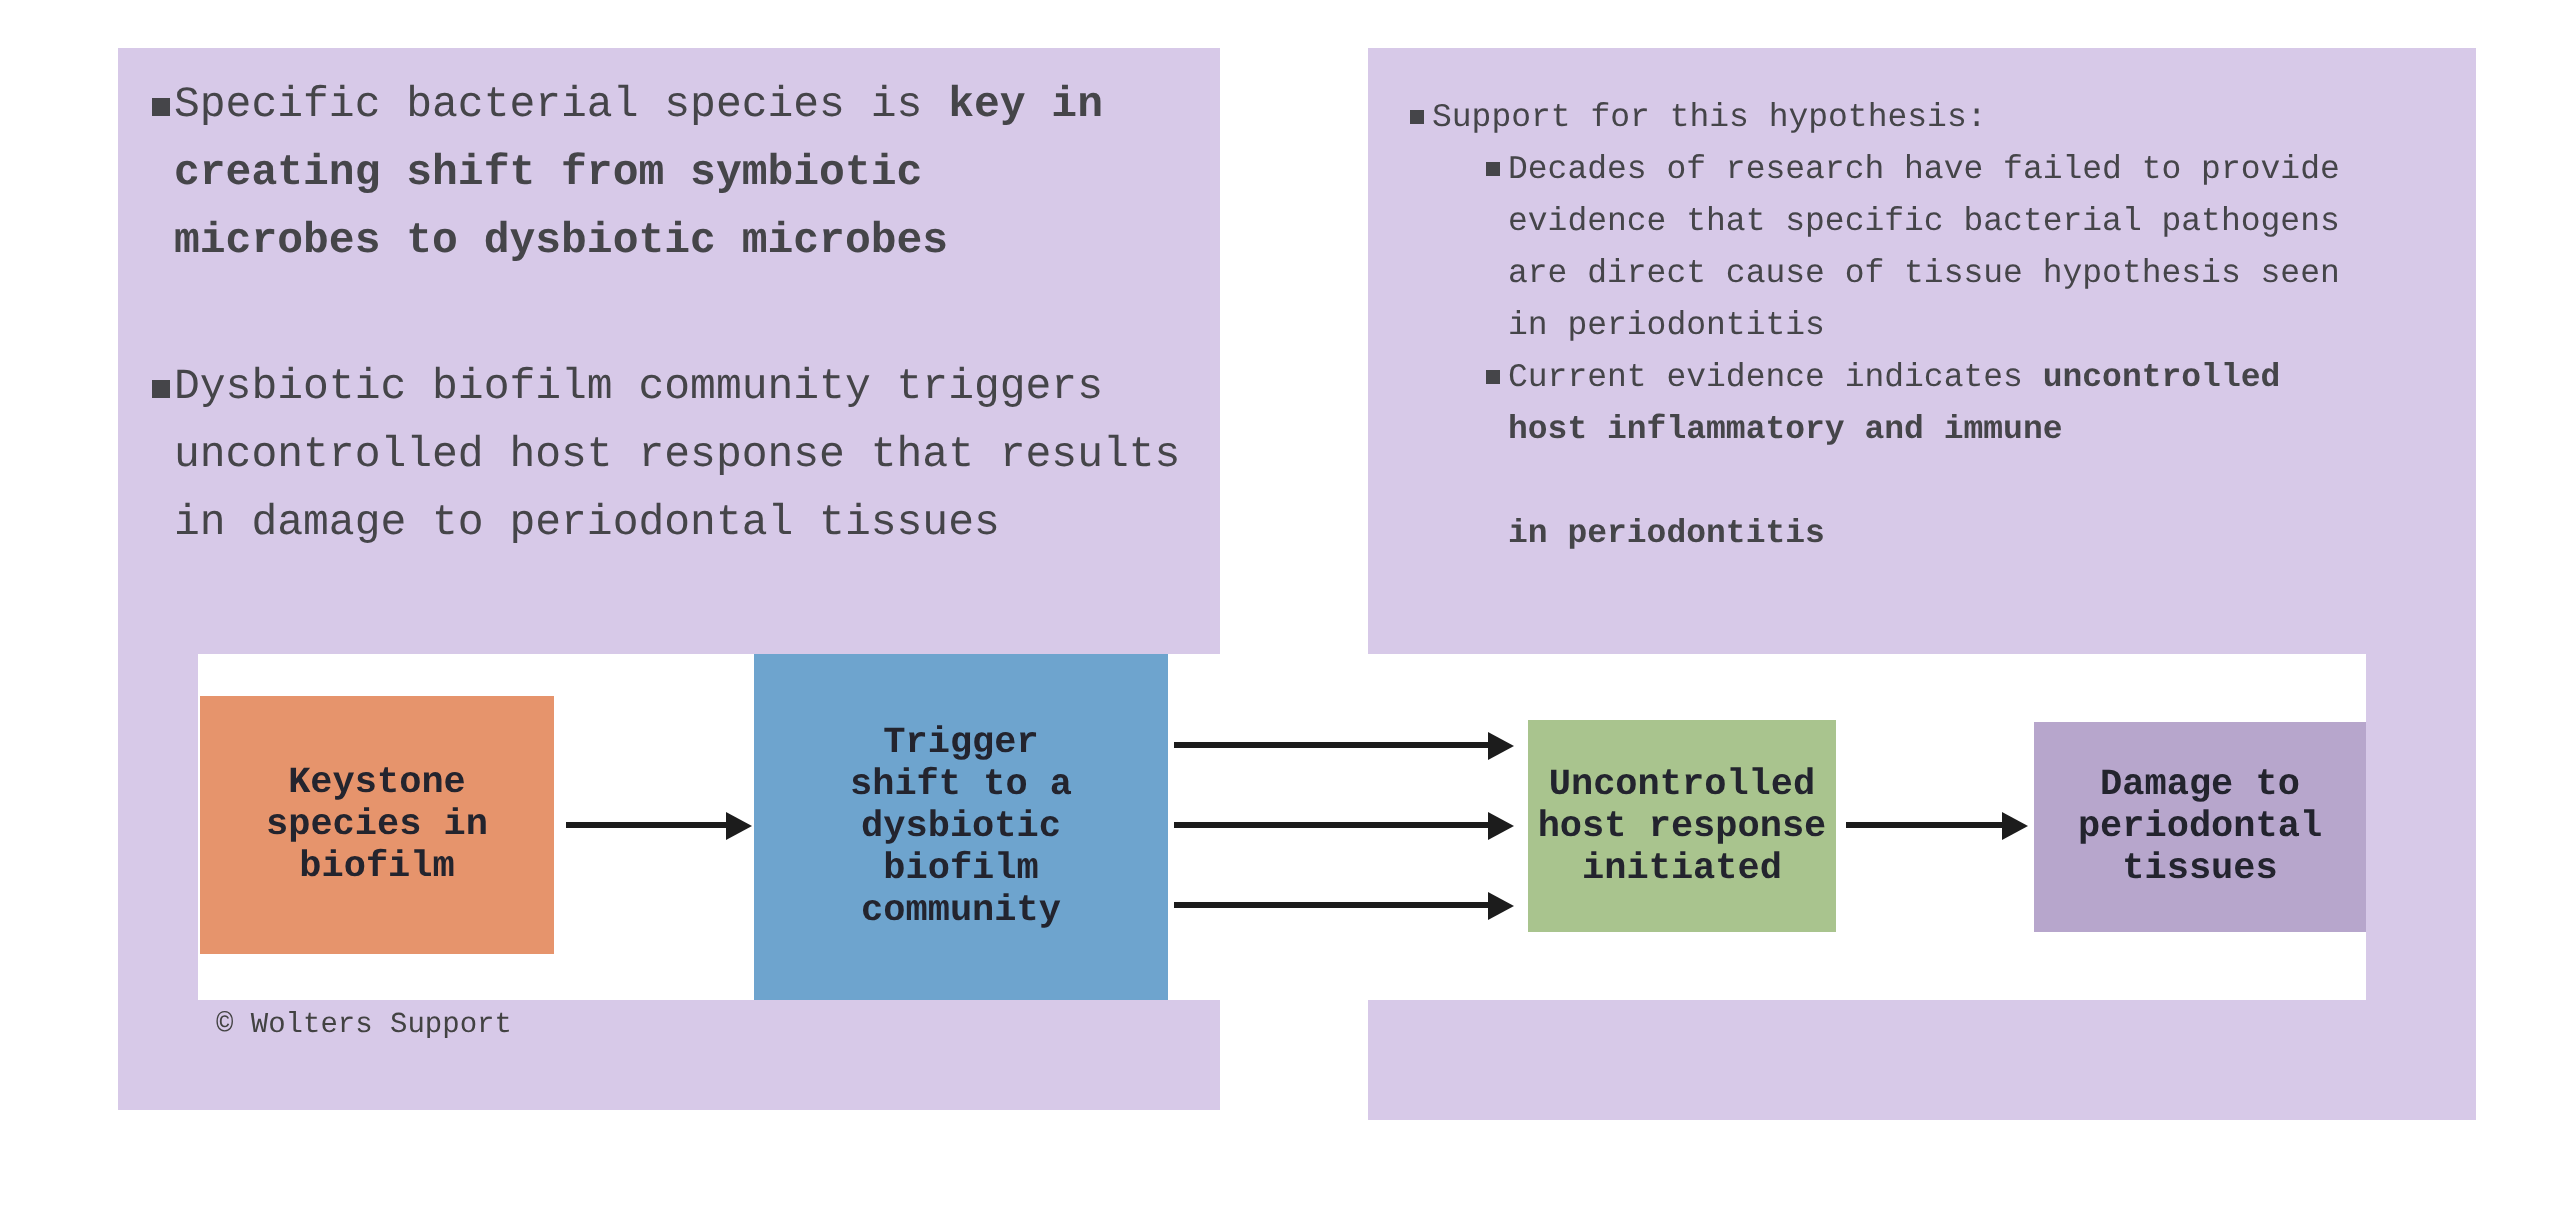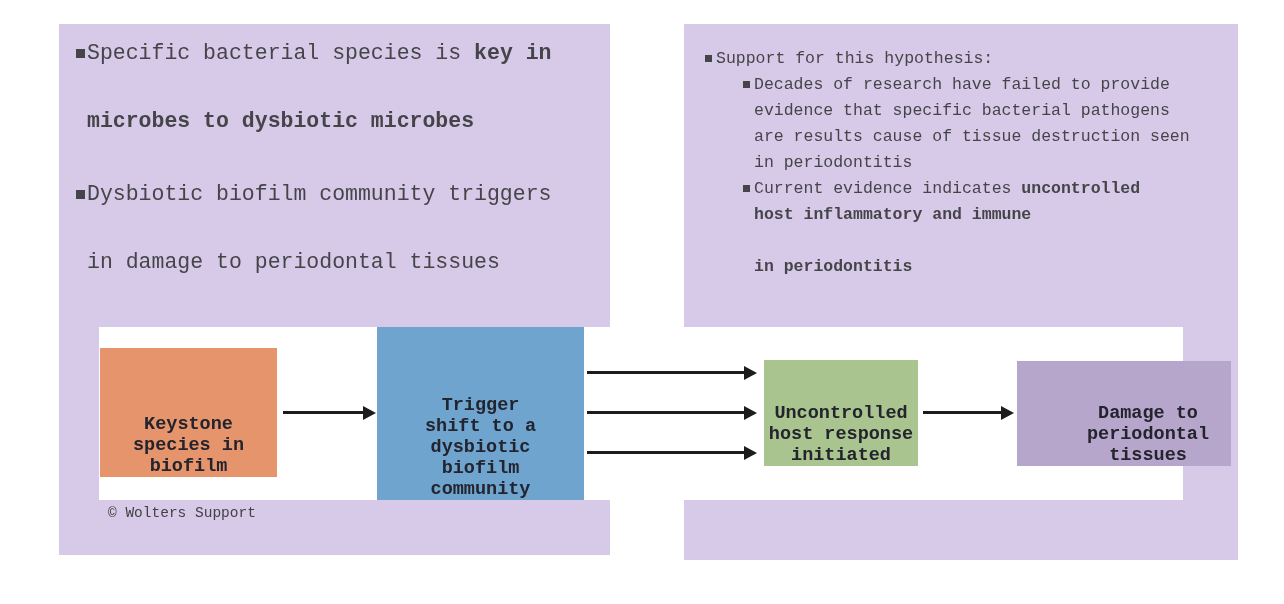--- a/index.html
+++ b/index.html
@@ -23,21 +23,21 @@
   .r-bullet{position:relative;padding-left:32px;}
   .sq-r1{left:21px;top:9px;width:7px;height:7px;}
   .r-sub{position:relative;padding-left:70px;}
   .sq-r2{left:59px;top:9px;width:7px;height:7px;}
 
   .b{font-weight:bold;}
 
   
   #flow-strip{position:absolute;left:99px;top:327px;width:1084px;height:173px;}
   .node{
-    position:absolute;display:flex;align-items:flex-end;justify-content:center;
+    position:absolute;display:flex;align-items:center;justify-content:center;
     text-align:center;font-weight:bold;font-size:18.5px;line-height:21px;
   }
   #node-keystone{left:1px;top:21px;width:177px;height:129px;}
   #node-trigger{left:278px;top:0;width:207px;height:173px;}
   #node-host{left:665px;top:33px;width:154px;height:106px;}
   #node-damage{left:918px;top:34px;width:166px;height:105px;}
 
   .arrow{position:absolute;height:3px;}
   .arrow::after{
     content:"";position:absolute;right:-13px;top:-5.5px;width:0;height:0;
@@ -53,59 +53,59 @@
 </style>
 <style>.arrow::after{border-left:13px solid #1c1c1c;} .sq{background:#454549;}</style></head>
 <body>
 
 <div id="canvas" style="background: rgb(255, 255, 255);">
 
   <section class="panel" id="left-panel" style="background: rgb(215, 201, 232); color: rgb(69, 69, 73);">
     <div id="left-bullets">
         <div class="l-bullet">
           <span class="sq sq-l"></span>
-          <div class="btxt"><span>Specific bacterial species is </span><span class="b">key in</span><br><br><span class="b">microbes to dysbiotic microbes</span></div>
+          <div class="btxt"><span>Specific bacterial species is </span><span class="b">key in</span><br><span class="b">creating shift from symbiotic</span><br><span class="b">microbes to dysbiotic microbes</span></div>
         </div>
         <div class="l-bullet">
           <span class="sq sq-l"></span>
-          <div class="btxt"><span>Dysbiotic biofilm community triggers</span><br><br><span>in damage to periodontal tissues</span></div>
+          <div class="btxt"><span>Dysbiotic biofilm community triggers</span><br><span>uncontrolled host response that results</span><br><span>in damage to periodontal tissues</span></div>
         </div>
       </div>
   </section>
 
   <section class="panel" id="right-panel" style="background: rgb(215, 201, 232); color: rgb(69, 69, 73);">
     <div id="right-content">
       <div class="r-bullet">
         <span class="sq sq-r1"></span>
         <span>Support for this hypothesis:</span>
       </div>
       <div id="right-subbullets">
           <div class="r-sub">
             <span class="sq sq-r2"></span>
-            <div class="btxt"><span>Decades of research have failed to provide</span><br><span>evidence that specific bacterial pathogens</span><br><span>are results cause of tissue destruction seen</span><br><span>in periodontitis</span></div>
+            <div class="btxt"><span>Decades of research have failed to provide</span><br><span>evidence that specific bacterial pathogens</span><br><span>are direct cause of tissue hypothesis seen</span><br><span>in periodontitis</span></div>
           </div>
           <div class="r-sub">
             <span class="sq sq-r2"></span>
             <div class="btxt"><span>Current evidence indicates </span><span class="b">uncontrolled</span><br><span class="b">host inflammatory and immune</span><br><br><span class="b">in periodontitis</span></div>
           </div>
         </div>
     </div>
   </section>
 
   <section id="flow-strip" style="background: rgb(255, 255, 255);">
     <div class="node" id="node-keystone" style="background: rgb(230, 148, 108); color: rgb(35, 36, 46);">
         <div class="nlabel"><span>Keystone</span><br><span>species in</span><br><span>biofilm</span></div>
       </div>
     <div class="node" id="node-trigger" style="background: rgb(110, 164, 206); color: rgb(35, 36, 46);">
         <div class="nlabel"><span>Trigger</span><br><span>shift to a</span><br><span>dysbiotic</span><br><span>biofilm</span><br><span>community</span></div>
       </div>
     <div class="node" id="node-host" style="background: rgb(169, 196, 142); color: rgb(35, 36, 46);">
         <div class="nlabel"><span>Uncontrolled</span><br><span>host response</span><br><span>initiated</span></div>
       </div>
-    <div class="node" id="node-damage" style="background: rgb(183, 166, 204); color: rgb(35, 36, 46); padding-left: 48px;">
+    <div class="node" id="node-damage" style="background: rgb(183, 166, 204); color: rgb(35, 36, 46);">
         <div class="nlabel"><span>Damage to</span><br><span>periodontal</span><br><span>tissues</span></div>
       </div>
 
     <div class="arrow a1" style="background: rgb(28, 28, 28); --ac: #1c1c1c;"></div>
     <div class="arrow t1" style="background: rgb(28, 28, 28); --ac: #1c1c1c;"></div>
     <div class="arrow t2" style="background: rgb(28, 28, 28); --ac: #1c1c1c;"></div>
     <div class="arrow t3" style="background: rgb(28, 28, 28); --ac: #1c1c1c;"></div>
     <div class="arrow a2" style="background: rgb(28, 28, 28); --ac: #1c1c1c;"></div>
   </section>
 

